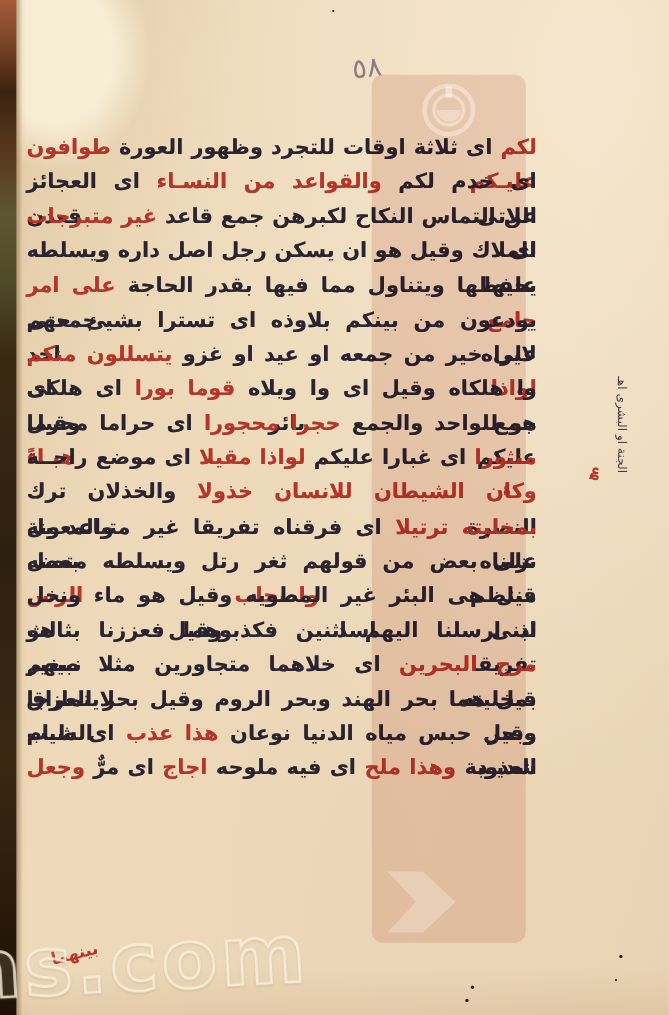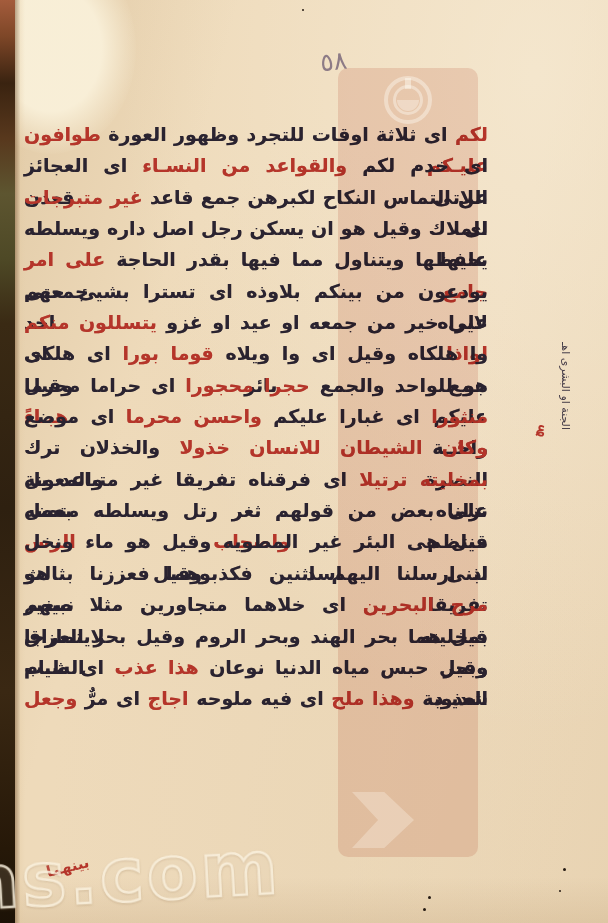--- a/index.html
+++ b/index.html
@@ -103,21 +103,21 @@
 <div class="text-block">
     <div class="line"><span class="seg red">لكم</span> <span class="seg black">اى ثلاثة اوقات للتجرد وظهور العورة</span> <span class="seg red">طوافون عليـكم</span></div>
     <div class="line"><span class="seg black">اى خدم لكم</span> <span class="seg red">والقواعد من النسـاء</span> <span class="seg black">اى العجائز اللاتى قعدن</span></div>
     <div class="line"><span class="seg black">عن التماس النكاح لكبرهن جمع قاعد</span> <span class="seg red">غير متبرجات</span> <span class="seg black">اى</span></div>
     <div class="line"><span class="seg black">للملاك وقيل هو ان يسكن رجل اصل داره ويسلطه عليها</span></div>
     <div class="line"><span class="seg black">يحفظها ويتناول مما فيها بقدر الحاجة</span> <span class="seg red">على امر جامع</span> <span class="seg black">جمعهم</span></div>
     <div class="line"><span class="seg black">يودعون من بينكم بلاوذه اى تسترا بشيئ حتى لايراه احد</span></div>
     <div class="line"><span class="seg black">على خير من جمعه او عيد او غزو</span> <span class="seg red">يتسللون منكم لواذا</span> <span class="seg black">اى</span></div>
     <div class="line"><span class="seg black">وا هلكاه وقيل اى وا ويلاه</span> <span class="seg red">قوما بورا</span> <span class="seg black">اى هلكى جمع بائر وقيل</span></div>
     <div class="line"><span class="seg black">هو للواحد والجمع</span> <span class="seg red">حجرا محجورا</span> <span class="seg black">اى حراما محرما عليكم</span> <span class="seg red">هبـاءً</span></div>
-    <div class="line"><span class="seg red">منثورا</span> <span class="seg black">اى غبارا عليكم</span> <span class="seg red">واحسن محرما</span> <span class="seg black">اى موضع راحــة</span></div>
+    <div class="line"><span class="seg red">منثورا</span> <span class="seg black">اى غبارا عليكم</span> <span class="seg red">لواذا مقيلا</span> <span class="seg black">اى موضع راحــة</span></div>
     <div class="line"><span class="seg red">وكان الشيطان للانسان خذولا</span> <span class="seg black">والخذلان ترك النصرة والمعونة</span></div>
     <div class="line"><span class="seg red">بمخليته ترتيلا</span> <span class="seg black">اى فرقناه تفريقا غير متباعد بل نزلناه بعضه</span></div>
     <div class="line"><span class="seg black">على بعض من قولهم ثغر رتل ويسلطه متصل منتظم</span> <span class="seg red">واصحاب الرس</span></div>
     <div class="line"><span class="seg black">قيل هى البئر غير المطويه وقيل هو ماء ونخل لبنى اسد وقيل هو</span></div>
     <div class="line"><span class="seg black">اذ ارسلنا اليهم اثنين فكذبوهما فعززنا بثالث تفريقا نبيهم</span></div>
     <div class="line"><span class="seg red">مرج البحرين</span> <span class="seg black">اى خلاهما متجاورين مثلا صغير بمخليته لايتمازجا</span></div>
     <div class="line"><span class="seg black">قيل هما بحر الهند وبحر الروم وقيل بحر العراق وبحر الشـام</span></div>
     <div class="line"><span class="seg black">وقيل حبس مياه الدنيا نوعان</span> <span class="seg red">هذا عذب</span> <span class="seg black">اى طيب شديـد</span></div>
     <div class="line"><span class="seg black">العذوبة</span> <span class="seg red">وهذا ملح</span> <span class="seg black">اى فيه ملوحه</span> <span class="seg red">اجاج</span> <span class="seg black">اى مرٌّ</span> <span class="seg red">وجعل</span></div>
   </div>

